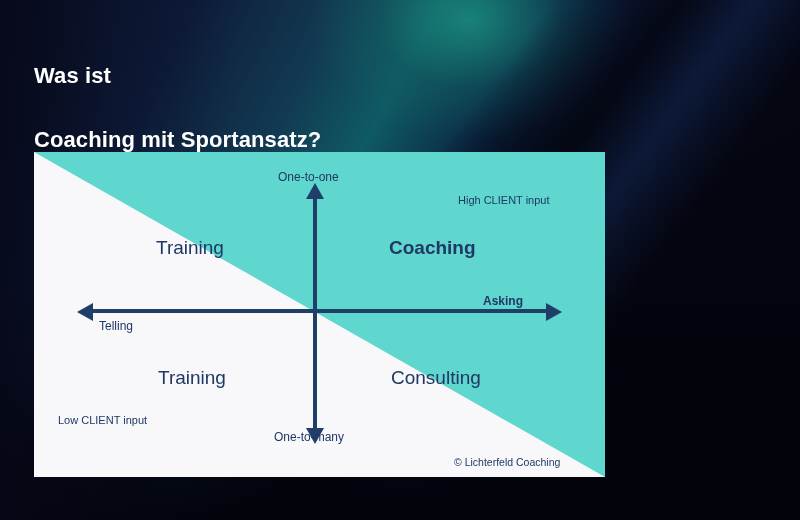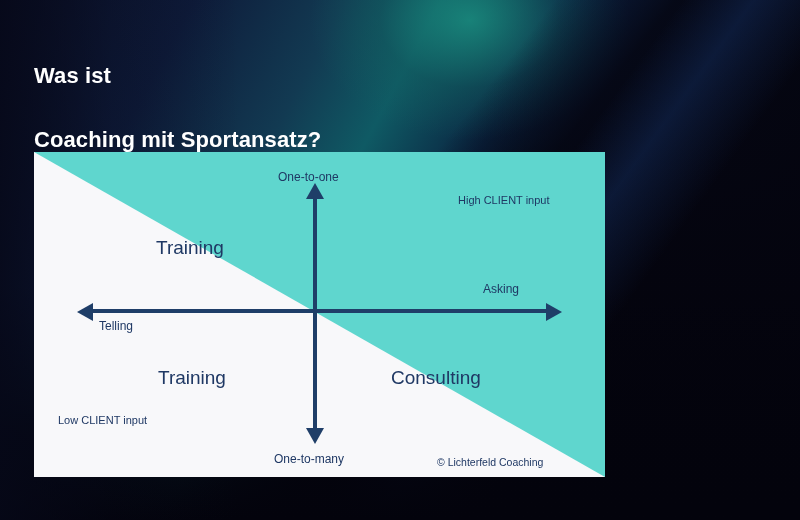--- a/index.html
+++ b/index.html
@@ -178,33 +178,33 @@
   }
   .corner-lbl {
     font-size: 11px;
   }
   .credit {
     font-size: 10.5px;
     color: #1f3864;
   }
 
   .l-one-to-one  { left: 244px; top: 18px; }
-  .l-one-to-many { left: 240px; top: 300px; }
+  .l-one-to-many { left: 240px; top: 278px; }
   .l-telling     { left: 65px;  top: 167px; }
-  .l-asking      { left: 449px; top: 130px; }
+  .l-asking      { left: 449px; top: 142px; font-weight: bold; }
 
   .l-high-client { left: 424px; top: 42px; }
   .l-low-client  { left: 24px;  top: 262px; }
 
   .l-mentoring   { left: 122px; top: 85px; }
   .l-coaching    { left: 355px; top: 85px; }
   .l-training    { left: 124px; top: 215px; text-align: center; }
   .l-consulting  { left: 357px; top: 215px; }
 
-  .l-credit      { left: 403px; top: 304px; }
+  .l-credit      { left: 420px; top: 304px; }
 </style>
 </head>
 <body>
 
 <div id="slide">
 
   <div class="bg-layer bg-base"></div>
   <div class="bg-layer bg-navy-right"></div>
   <div class="bg-layer bg-teal-glow"></div>
   <div class="bg-layer bg-dark-band"></div>
@@ -231,19 +231,20 @@
 
     <div class="lbl axis-lbl l-one-to-one">One-to-one</div>
     <div class="lbl axis-lbl l-one-to-many">One-to-many</div>
     <div class="lbl axis-lbl l-telling">Telling</div>
     <div class="lbl axis-lbl l-asking">Asking</div>
 
     <div class="lbl corner-lbl l-high-client">High CLIENT input</div>
     <div class="lbl corner-lbl l-low-client">Low CLIENT input</div>
 
     <div class="lbl quad l-mentoring">Training</div>
+    <div class="lbl quad-bold l-coaching">Coaching</div>
     <div class="lbl quad l-training">Training</div>
     <div class="lbl quad l-consulting">Consulting</div>
 
     <div class="lbl credit l-credit">© Lichterfeld Coaching</div>
   </div>
 
 </div>
 
 </body></html>

